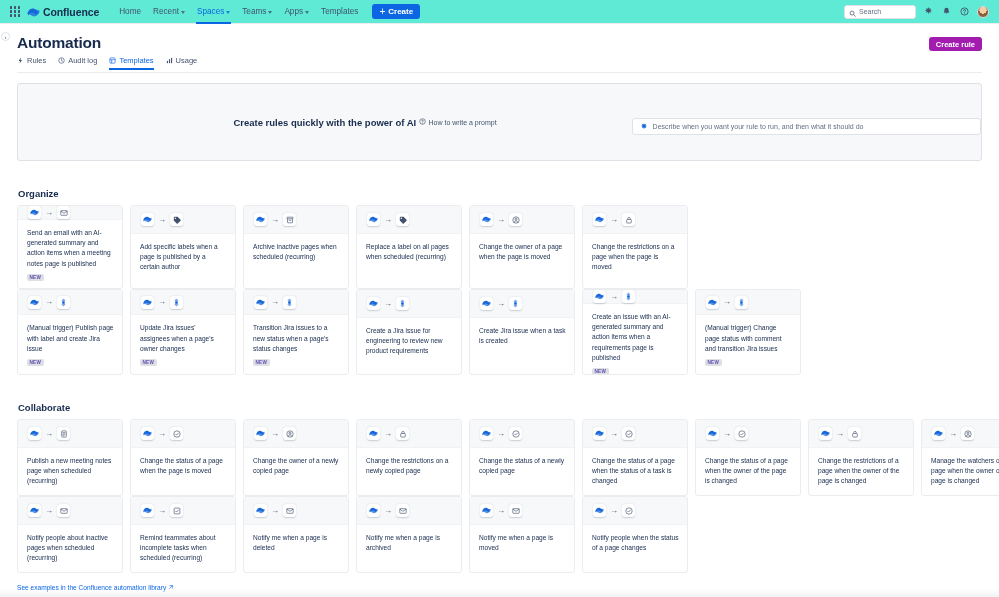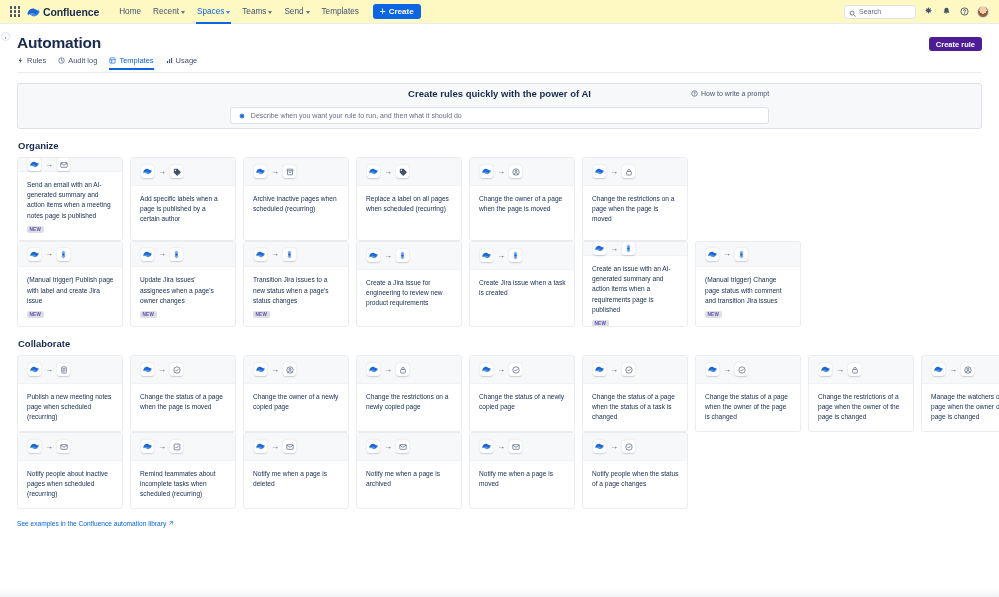--- a/index.html
+++ b/index.html
@@ -9,21 +9,21 @@
     background: #fff; color: #172B4D;
     overflow: hidden;
   }
 
   
   .topnav {
     height: 24px; width: 100%;
     display: flex; align-items: center;
     padding: 0 8px;
     border-bottom: 1px solid #EBECF0;
-    background: #fef9c3;
+    background: #5eead4;
     position: relative;
     flex-shrink: 0;
   }
   .grid-icon { width: 14px; height: 14px; display:flex; flex-wrap: wrap; gap:1.5px;
     align-content:center; justify-content:center; cursor: pointer; margin-right: 5px;}
   .grid-icon i { width: 2.5px; height: 2.5px; background: #44546F; display:block; border-radius:0.5px;}
   .brand { display: flex; align-items: center; gap: 3px; margin-right: 14px; cursor: pointer;}
   .brand-logo { width: 13px; height: 13px; position: relative; flex-shrink:0;}
   .brand-name { font-size: 10.5px; font-weight: 600; color: #172B4D; letter-spacing: -0.1px;}
   .navlinks { display: flex; align-items: center; gap: 0px; height: 32px;}
@@ -59,54 +59,54 @@
   .page-wrap { position: relative; height: calc(597px - 24px); overflow: hidden;}
   .sidebar-toggle {
     position:absolute; left:1px; top:8px; width:9px;height:9px;border-radius:50%;
     background:#fff;border:1px solid #DFE1E6; display:flex;align-items:center;justify-content:center;
     font-size:6px; color:#42526E; cursor:pointer; z-index:5;
   }
   .content { padding: 0 17px 0 17px;}
   .page-title { font-size:15.5px; font-weight:600; color:#172B4D; padding-top:10px; letter-spacing:-0.2px;}
   .title-row { display:flex; align-items:center; justify-content:space-between;}
   .create-rule-btn {
-    background:#4c1d95;color:#fff;font-size:7.5px;font-weight:600;height:14px;
+    background:#a21caf;color:#fff;font-size:7.5px;font-weight:600;height:14px;
     border-radius:3px;padding:0 7px;display:flex;align-items:center;cursor:pointer;border:none;
     margin-top: 12px;
   }
   .tabs { display:flex; align-items:center; gap:12px; margin-top:7px; border-bottom:1px solid #EBECF0;
     padding-bottom:8px; height:14px;}
   .tab { display:flex;align-items:center;gap:3px;font-size:7.5px;color:#44546F;cursor:pointer;
     height:14px; position:relative; padding-bottom:2px;}
   .tab.active { color:#0C66E4; font-weight:500;}
   .tab.active::after{content:"";position:absolute;left:0;right:0;bottom:-1px;height:1.5px;background:#0C66E4;}
   .tab svg { display:block;}
 
   
   .ai-panel {
     margin-top: 10px;
-    height: 46px;
+    height: 78px;
     border:1px solid #DFE1E6; border-radius:3px;
     background-color:#F7F8F9;
     background-image: radial-gradient(#DCDFE4 0.6px, transparent 0.6px);
     background-size: 6px 6px;
-    display:flex; flex-direction:column; align-items:center; justify-content:center;
+    display:flex; align-items:center; justify-content:center;
     position:relative;
   }
   .ai-head { display:flex; align-items:center; width: 100%; justify-content:center; position:relative;}
   .ai-title { font-size:9.5px; font-weight:600; color:#172B4D;}
   .ai-help { position:absolute; right:22%; display:flex;align-items:center;gap:3px;font-size:7px;color:#44546F;cursor:pointer;}
   .ai-input {
     margin-top:8px; width: 56%; height:17px; background:#fff; border:1px solid #DFE1E6;
     border-radius:3px; display:flex;align-items:center;gap:5px;padding:0 7px;cursor:text;
   }
   .ai-input .ph { font-size:7px;color:#626F86;}
 
   
-  .section-title { font-size:9.5px; font-weight:600; color:#172B4D; margin: 11px 0 6px 1px;}
+  .section-title { font-size:9.5px; font-weight:600; color:#172B4D; margin: 27px 0 6px 1px;}
   .cards { display:flex; gap:7px; }
   .card {
     width: 106px; border:1px solid #EBECF0; border-radius:3px; background:#fff;
     display:flex; flex-direction:column; overflow:hidden; cursor:pointer; flex-shrink:0;
   }
   .card-head {
     height: 28px; background:#F7F8F9; border-bottom:1px solid #F1F2F4;
     display:flex; align-items:center; gap:4px; padding-left:10px;
   }
   .tile {
@@ -167,21 +167,21 @@
     </div>
     <div class="navlink active">
       <span>Spaces</span>
       <span class="caret"></span>
     </div>
     <div class="navlink">
       <span>Teams</span>
       <span class="caret"></span>
     </div>
     <div class="navlink">
-      <span>Send</span>
+      <span>Apps</span>
       <span class="caret"></span>
     </div>
     <div class="navlink">
       <span>Templates</span>
     </div>
   </div>
 
   <button class="create-btn">
     <span class="plus">+</span>
     <span>Create</span>

